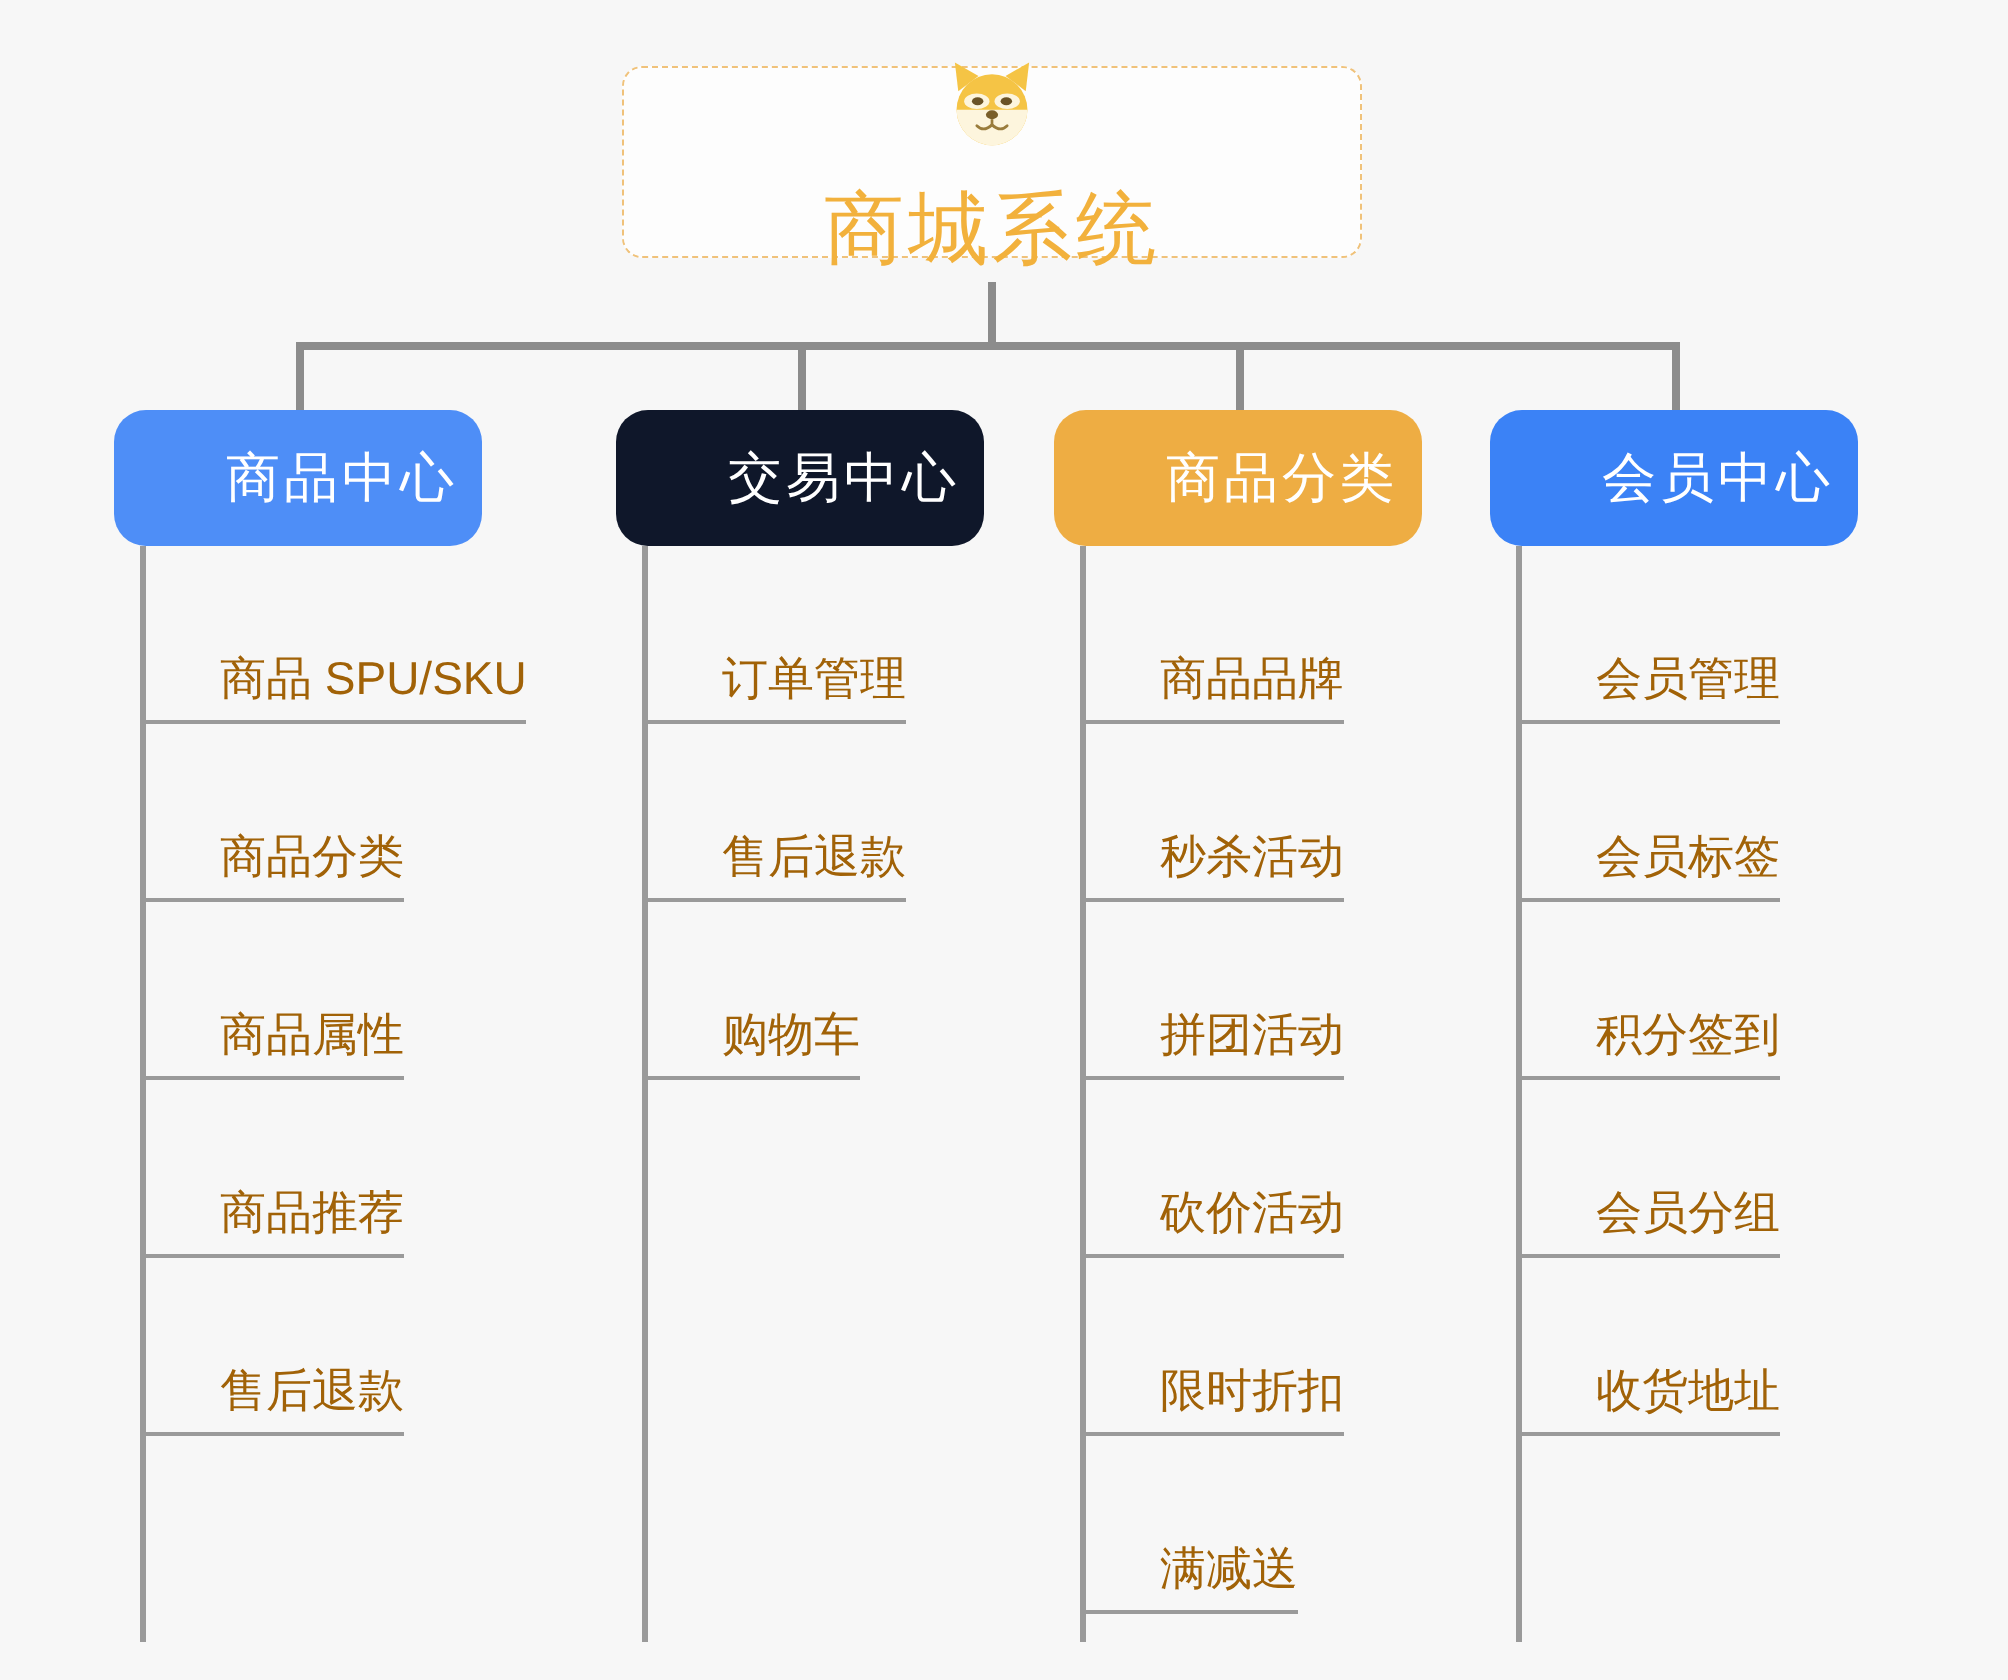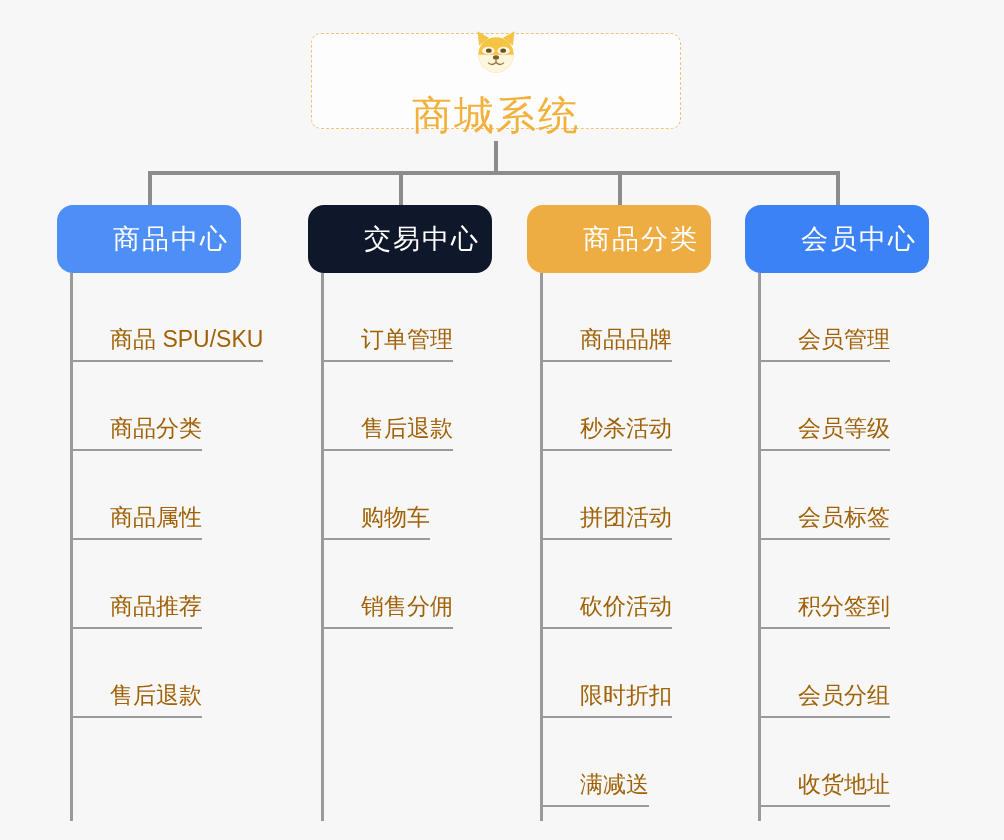--- a/index.html
+++ b/index.html
@@ -132,23 +132,20 @@
     <div class="spine"></div>
     <div class="leaf">
         <span class="leaf-label">订单管理</span>
       </div>
     <div class="leaf">
         <span class="leaf-label">售后退款</span>
       </div>
     <div class="leaf">
         <span class="leaf-label">购物车</span>
       </div>
-    <div class="leaf">
-        <span class="leaf-label">销售分佣</span>
-      </div>
   </div>
 
   <div class="col" style="left:540px;">
     <div class="spine"></div>
     <div class="leaf">
         <span class="leaf-label">商品品牌</span>
       </div>
     <div class="leaf">
         <span class="leaf-label">秒杀活动</span>
       </div>
@@ -165,23 +162,20 @@
         <span class="leaf-label">满减送</span>
       </div>
   </div>
 
   <div class="col" style="left:758px;">
     <div class="spine"></div>
     <div class="leaf">
         <span class="leaf-label">会员管理</span>
       </div>
     <div class="leaf">
-        <span class="leaf-label">会员等级</span>
-      </div>
-    <div class="leaf">
         <span class="leaf-label">会员标签</span>
       </div>
     <div class="leaf">
         <span class="leaf-label">积分签到</span>
       </div>
     <div class="leaf">
         <span class="leaf-label">会员分组</span>
       </div>
     <div class="leaf">
         <span class="leaf-label">收货地址</span>

